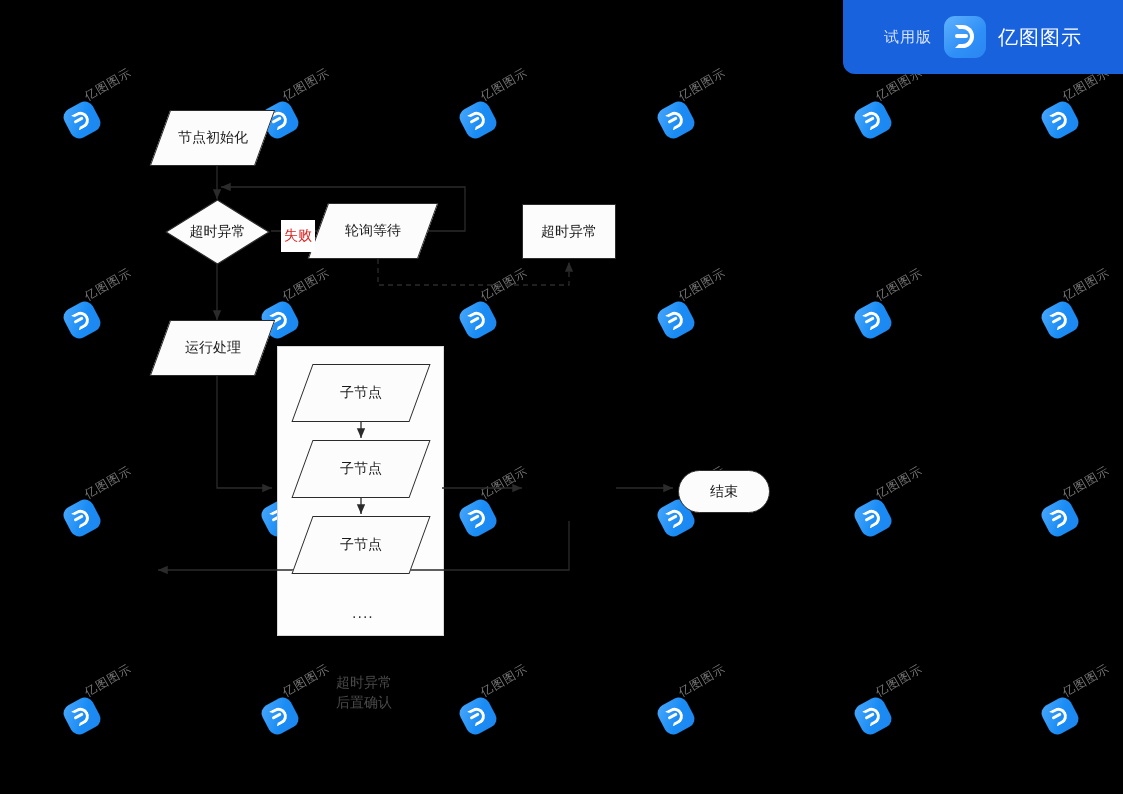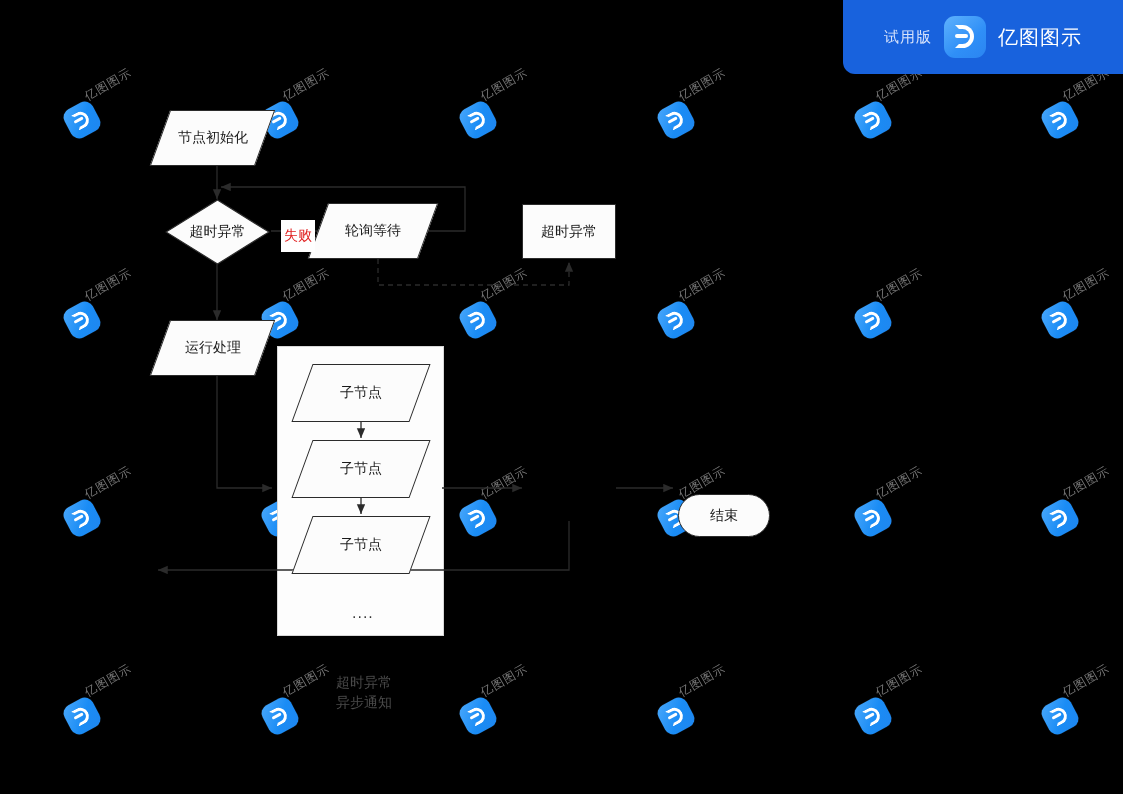--- a/index.html
+++ b/index.html
@@ -279,28 +279,28 @@
     <span>子节点</span>
   </div>
 
   <div class="node shape-parallelogram" style="left:302px; top:516px; width:118px; height:58px;">
     <span>子节点</span>
   </div>
 
   <div class="dots-label" style="left:352px; top:605px;">....</div>
 
 
-  <div class="node shape-terminal" style="left:678px; top:470px; width:92px; height:43px;margin-top:24px;">
+  <div class="node shape-terminal" style="left:678px; top:470px; width:92px; height:43px;">
     <span>结束</span>
   </div>
 
   <div class="edge-label" style="left:281px; top:220px;">失败</div>
 
   <div class="free-text" style="left:336px; top:672px;">超时异常</div>
-  <div class="free-text" style="left:336px; top:692px;">异步通知</div>
+  <div class="free-text" style="left:336px; top:692px;">后置确认</div>
 
   <div id="watermarks">
       <div class="wm" style="left: 60px; top: 80px;">
         <div class="wm-logo"></div>
         <div class="wm-text">亿图图示</div>
       </div>
       <div class="wm" style="left: 258px; top: 80px;">
         <div class="wm-logo"></div>
         <div class="wm-text">亿图图示</div>
       </div>

